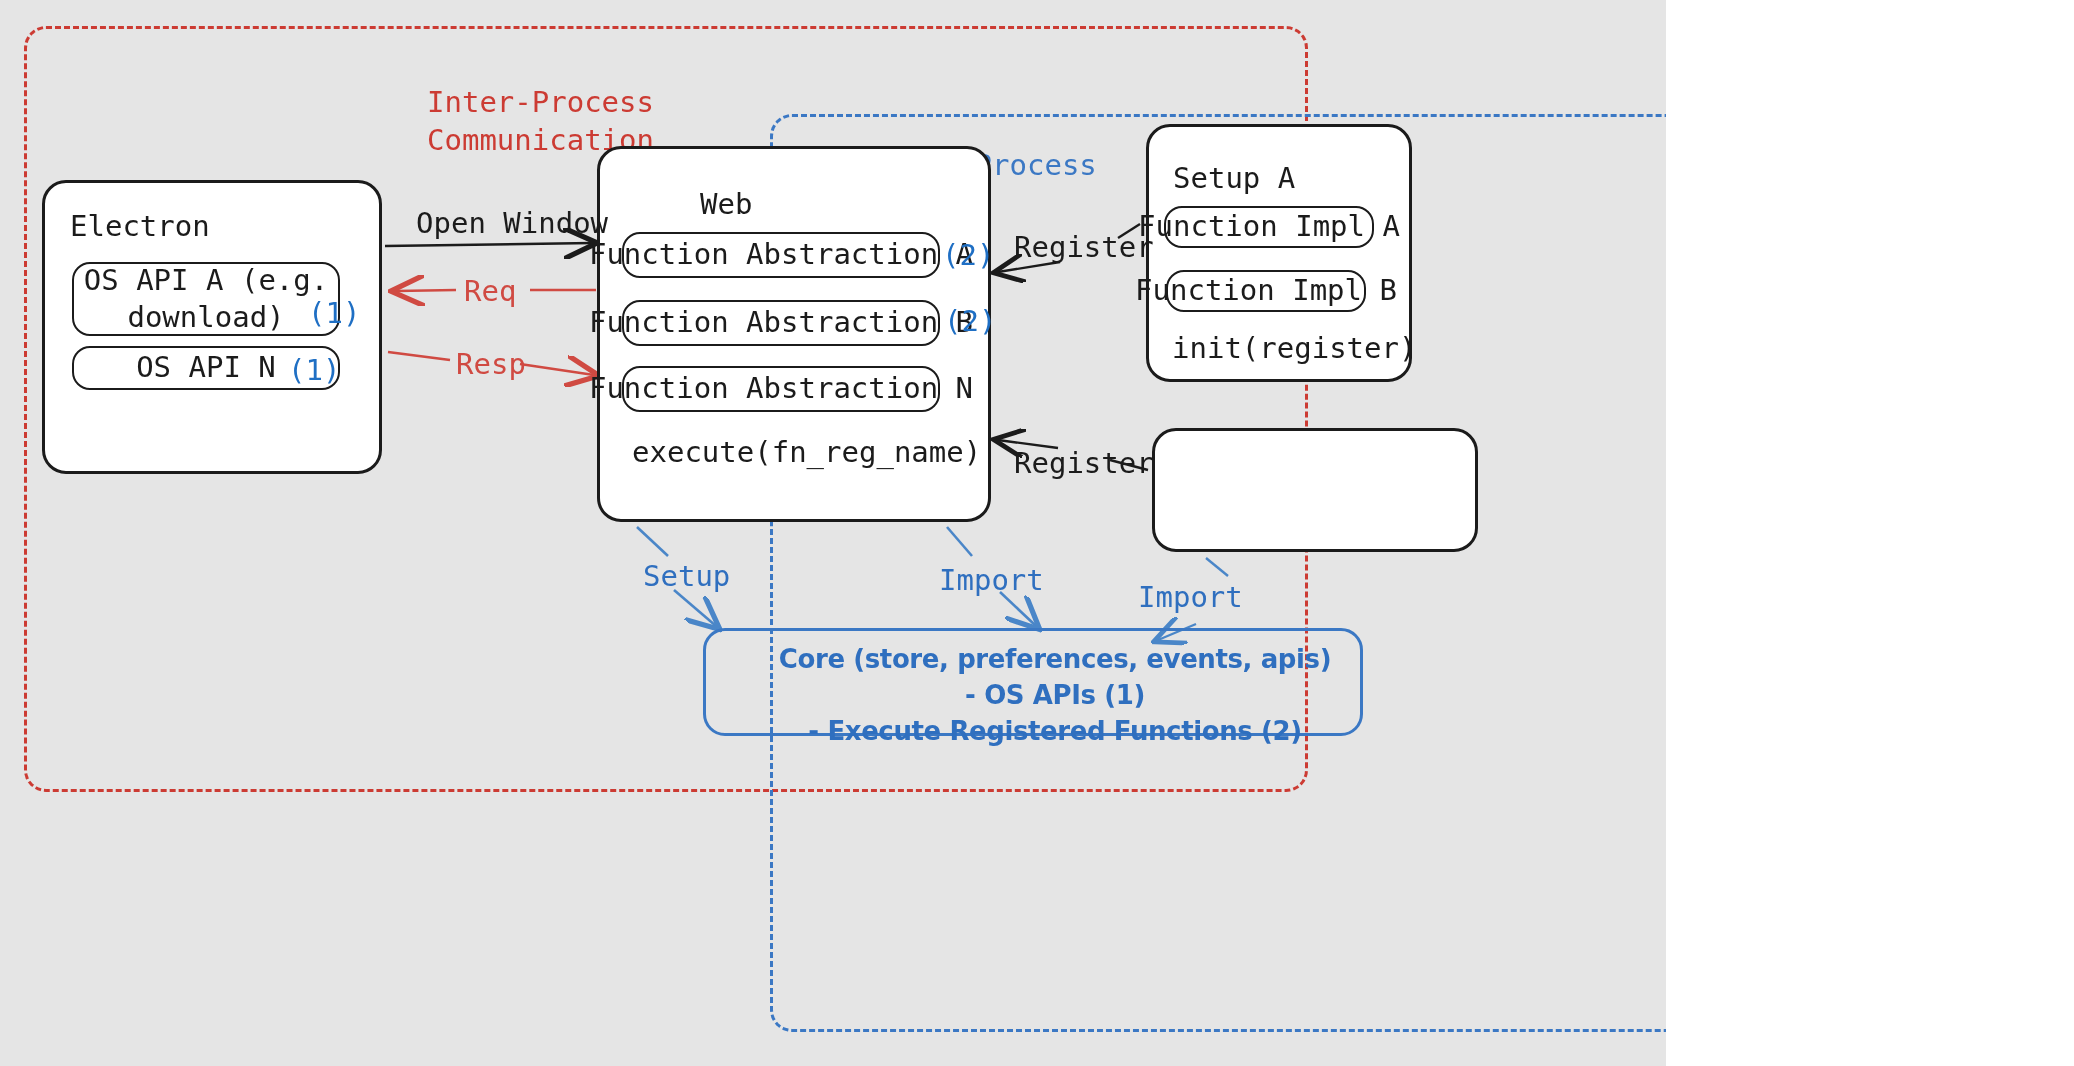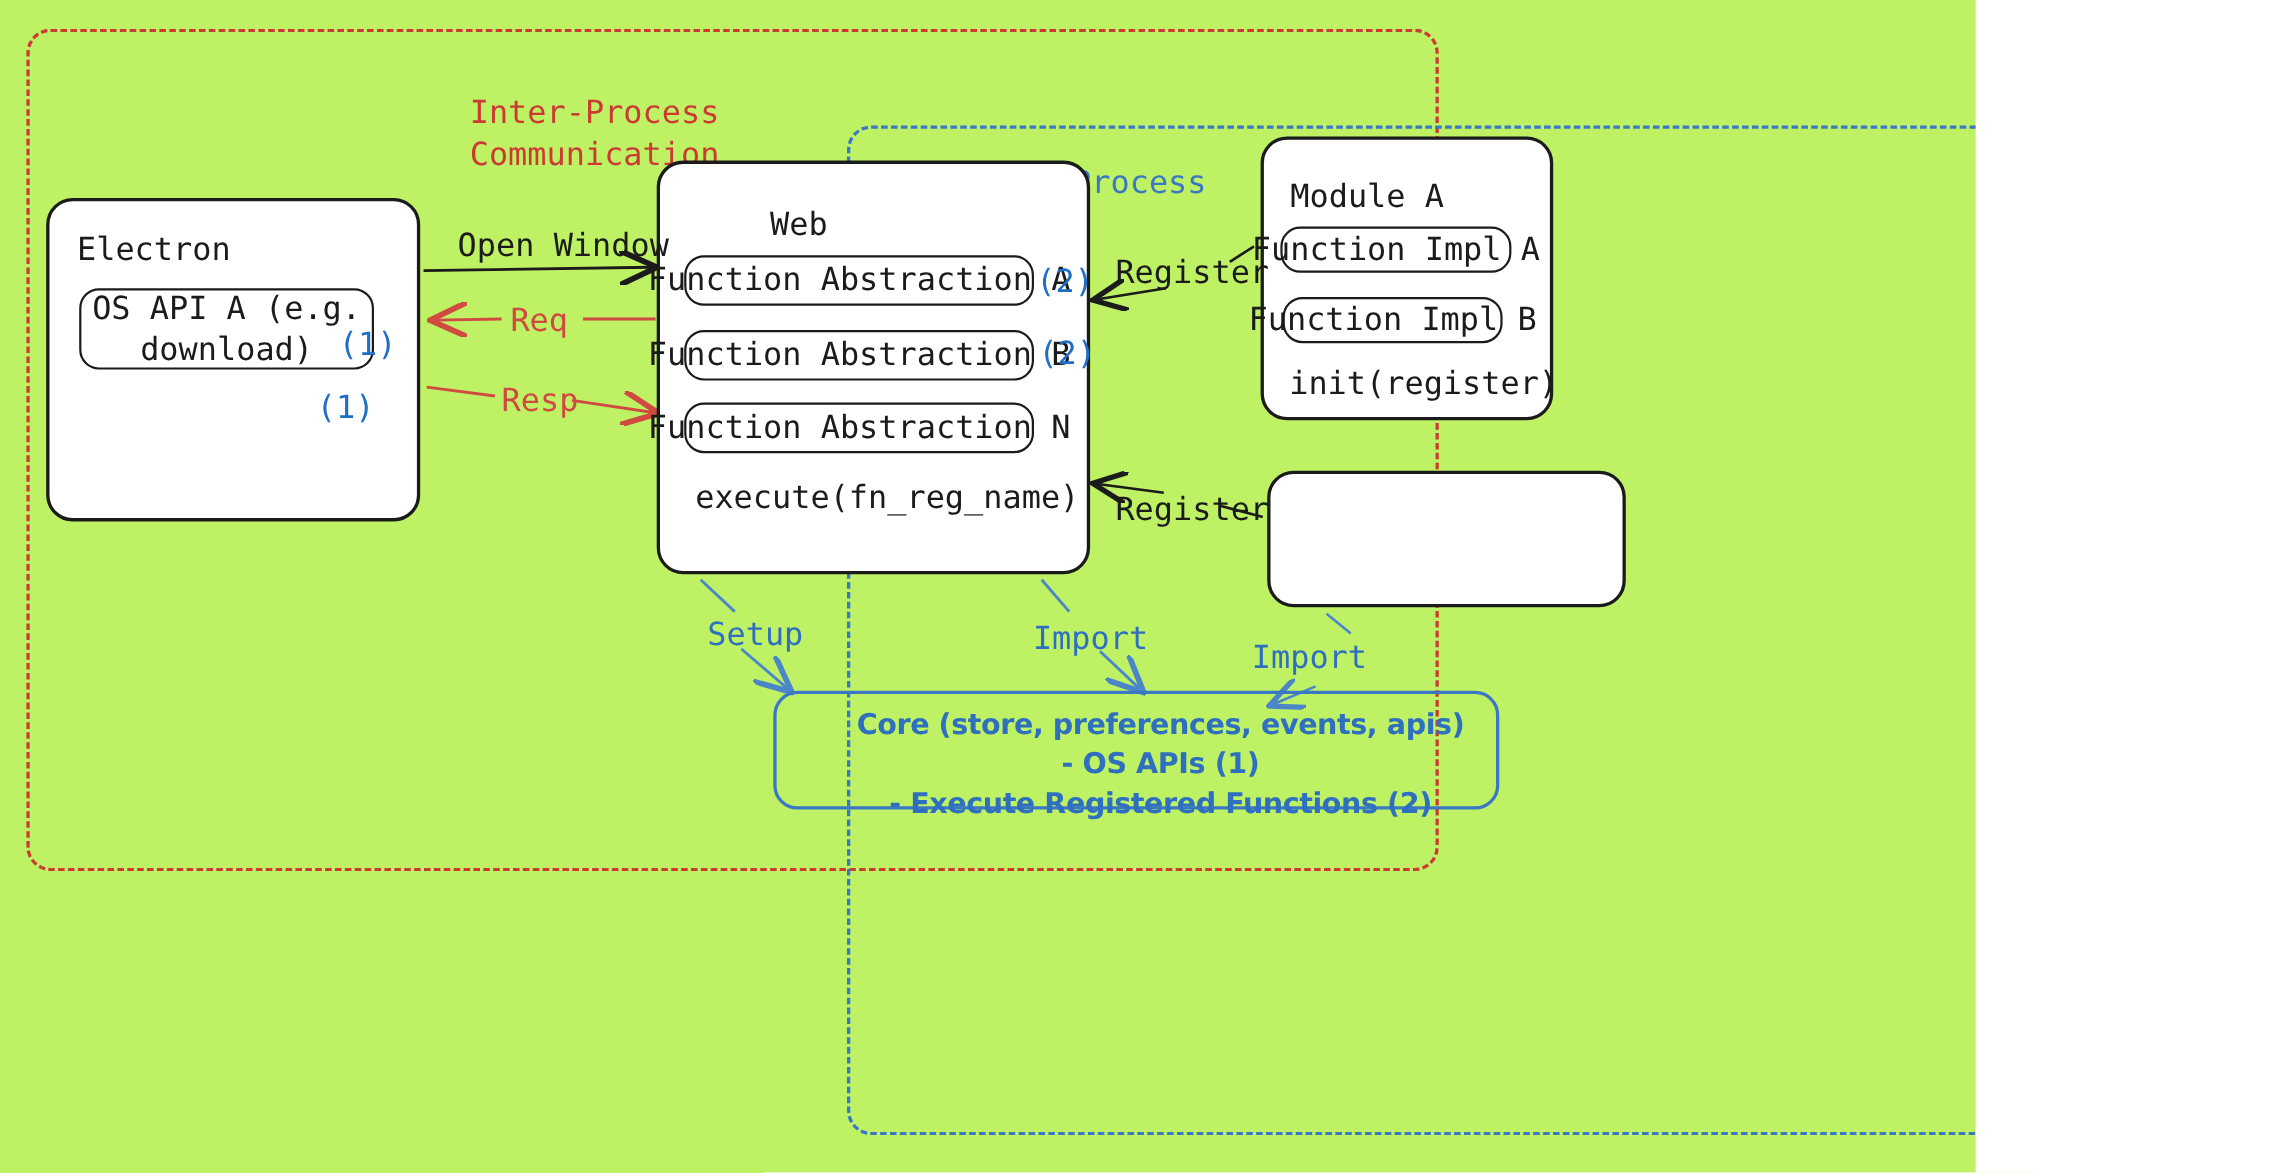--- a/index.html
+++ b/index.html
@@ -5,23 +5,23 @@
   html, body {
     margin: 0;
     padding: 0;
     background: #ffffff;
   }
   body {
     font-family: "DejaVu Sans Mono", "Liberation Mono", monospace;
   }
   #canvas {
     position: relative;
-    width: 1796px;
+    width: 1666px;
     height: 1066px;
-    background: #bef264;
+    background: #e5e5e5;
     overflow: hidden;
   }
   .svg-layer {
     position: absolute;
     left: 0;
     top: 0;
     width: 2074px;
     height: 1066px;
     pointer-events: none;
   }
@@ -223,20 +223,23 @@
 
   <div class="box electron-box"></div>
   <div class="box-title electron-title">Electron</div>
 
   <div class="box box-sm osapi-a">
     <div class="box-text">OS API A (e.g.
 download)</div>
   </div>
   <div class="tag-blue" style="left:308px; top:296px;">(1)</div>
 
+  <div class="box box-sm osapi-n">
+    <div class="box-text">OS API N</div>
+  </div>
   <div class="tag-blue" style="left:288px; top:353px;">(1)</div>
 
   <div class="box web-box"></div>
   <div class="box-title web-title">Web</div>
 
   <div class="box box-sm fa-a">
     <div class="box-text">Function Abstraction A</div>
   </div>
   <div class="tag-blue tag-2a">(2)</div>
 
@@ -245,21 +248,21 @@
   </div>
   <div class="tag-blue tag-2b">(2)</div>
 
   <div class="box box-sm fa-n">
     <div class="box-text">Function Abstraction N</div>
   </div>
 
   <div class="box-title execute-line">execute(fn_reg_name)</div>
 
   <div class="box plugin-a-box"></div>
-  <div class="box-title plugin-a-title">Module A</div>
+  <div class="box-title plugin-a-title">Setup A</div>
 
   <div class="box box-sm fimpl-a">
     <div class="box-text">Function Impl A</div>
   </div>
   <div class="box box-sm fimpl-b">
     <div class="box-text">Function Impl B</div>
   </div>
   <div class="box-title plugin-a-init">init(register)</div>
 
   <div class="box plugin-b-box"></div>

